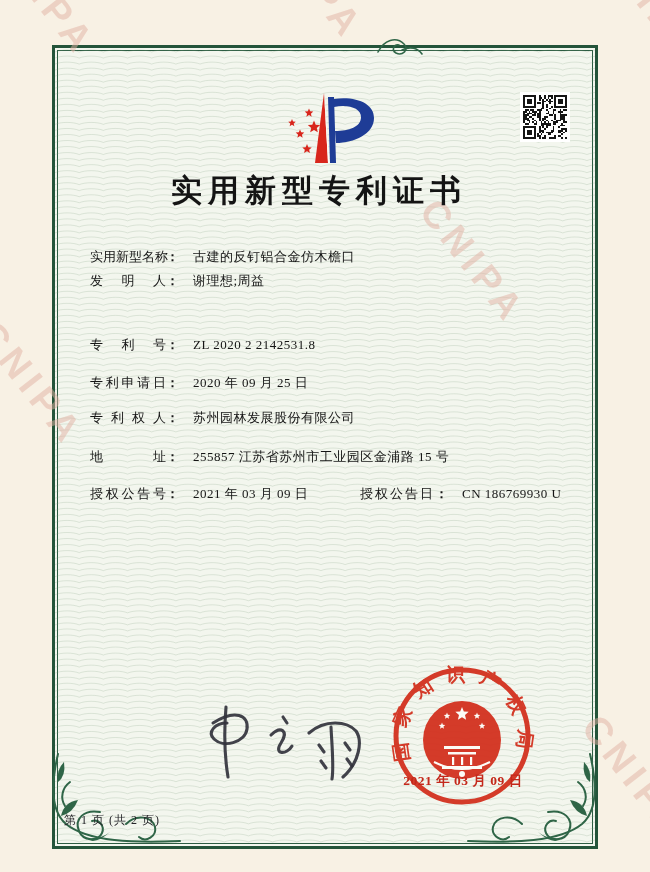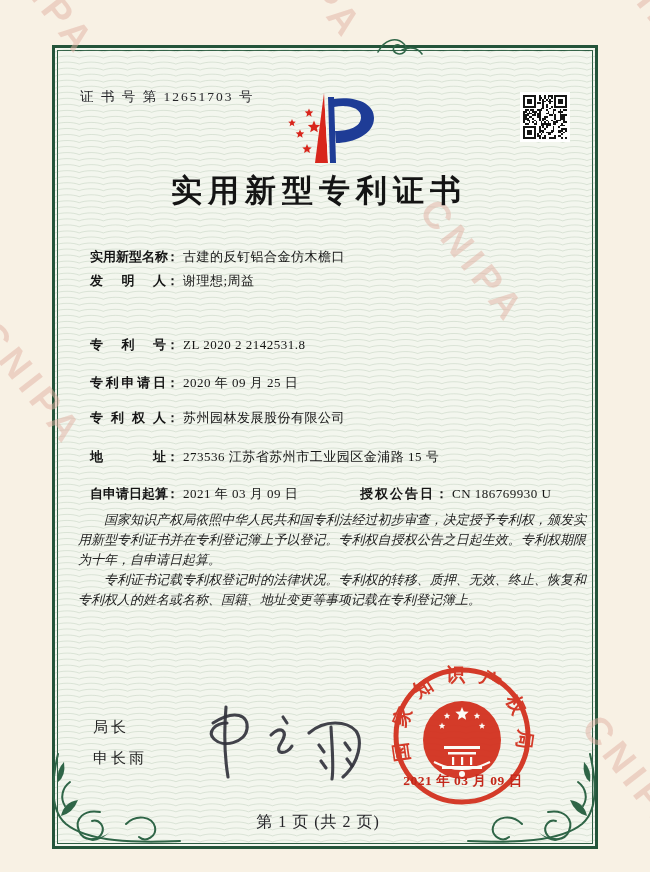--- a/index.html
+++ b/index.html
@@ -43,23 +43,23 @@
   .qr{position:absolute;left:520px;top:92px;width:50px;height:50px;z-index:5;}
   .title{
     position:absolute;left:0;top:170px;width:638px;z-index:5;margin:0;
     text-align:center;font-size:31px;font-weight:700;letter-spacing:6px;
     color:#141414;
   }
 
   
   .fields{position:absolute;left:90px;top:248px;width:475px;z-index:5;font-size:13px;color:#151515;}
   .frow{position:absolute;left:0;width:475px;white-space:nowrap;}
-  .flabel{display:inline-block;width:76px;text-align:justify;text-align-last:justify;font-weight:700;}
+  .flabel{display:inline-block;width:76px;text-align:justify;text-align-last:justify;font-weight:400;}
   .fcolon{display:inline-block;width:13px;font-weight:600;}
-  .fvalue{margin-left:4px;letter-spacing:.5px;}
+  .fvalue{margin-left:14px;letter-spacing:.5px;}
   .grant{position:absolute;left:270px;top:0;}
   .grant .flabel{width:auto;text-align-last:auto;letter-spacing:2px;}
 
   
   .bodytext{position:absolute;left:78px;top:510px;width:508px;z-index:5;
     font-size:13px;line-height:20px;color:#222;font-style:italic;}
   .bodytext p{margin:0;text-indent:2em;text-align:justify;}
 
   
   .officer{position:absolute;left:93px;top:718px;z-index:5;font-size:15px;letter-spacing:3px;color:#222;}
@@ -67,22 +67,22 @@
   .sig{position:absolute;left:193px;top:693px;width:172px;height:88px;z-index:5;}
   .sig path{fill:none;stroke:#32323c;stroke-width:3.1;stroke-linecap:round;stroke-linejoin:round;opacity:.92;}
 
   
   .seal{position:absolute;left:389px;top:664px;width:146px;height:146px;z-index:6;opacity:.95;}
   .seal-date{
     position:absolute;left:394px;top:772px;width:138px;z-index:7;
     text-align:center;color:#c4281b;font-weight:700;font-size:13.5px;letter-spacing:.5px;
   }
 
-  .footer{position:absolute;left:48px;top:812px;width:540px;z-index:5;
-    text-align:center;font-size:16px;letter-spacing:1px;color:#26262a;}
+  .footer{position:absolute;left:64px;top:812px;width:540px;z-index:5;
+    font-size:12px;letter-spacing:1px;color:#26262a;}
 </style>
 </head>
 <body>
 
 <div class="page">
 
   <div class="wm" style="left:-30px;top:-28px;">CNIPA</div>
   <div class="wm" style="left:238px;top:-44px;">CNIPA</div>
   <div class="wm" style="left:576px;top:-22px;">CNIPA</div>
   <div class="wm" style="left:400px;top:240px;">CNIPA</div>
@@ -244,21 +244,20 @@
   <svg class="orn orn-br" style="left:466px;top:748px;width:142px;height:98px;" viewBox="0 0 142 98">
     <path d="M140,93 C95,95 48,94 26,76 C12,64 10,40 18,6"></path>
     <path d="M60,64 c-16,-3 -26,7 -21,19 c4,10 19,11 23,2 c3,-7 -3,-14 -10,-12"></path>
     <path d="M86,76 c10,-10 26,-8 29,3 c2,9 -9,16 -16,10"></path>
     <path d="M30,34 c-8,6 -10,16 -5,24"></path>
     <path class="leaf" d="M38,52 q-14,2 -17,16 q12,-3 17,-16 Z"></path>
     <path class="leaf" d="M70,84 q-10,8 -24,6 q8,8 24,-6 Z"></path>
     <path class="leaf" d="M24,14 q-8,8 -6,20 q8,-6 6,-20 Z"></path>
   </svg>
 
-  <div class="cert-no">证 书 号 第 12651703 号</div>
 
   <svg class="logo" viewBox="0 0 92 78">
 
     <g fill="#d8261c">
       <polygon class="star" points="25.00,21.50 26.19,24.36 29.28,24.61 26.93,26.63 27.65,29.64 25.00,28.02 22.35,29.64 23.07,26.63 20.72,24.61 23.81,24.36"></polygon>
       <polygon class="star" points="30.00,33.50 31.72,37.63 36.18,37.99 32.78,40.90 33.82,45.26 30.00,42.92 26.18,45.26 27.22,40.90 23.82,37.99 28.28,37.63"></polygon>
       <polygon class="star" points="8.00,32.00 9.06,34.54 11.80,34.76 9.71,36.56 10.35,39.24 8.00,37.80 5.65,39.24 6.29,36.56 4.20,34.76 6.94,34.54"></polygon>
       <polygon class="star" points="16.00,42.50 17.19,45.36 20.28,45.61 17.93,47.63 18.65,50.64 16.00,49.02 13.35,50.64 14.07,47.63 11.72,45.61 14.81,45.36"></polygon>
       <polygon class="star" points="23.00,57.00 24.32,60.18 27.76,60.45 25.14,62.70 25.94,66.05 23.00,64.25 20.06,66.05 20.86,62.70 18.24,60.45 21.68,60.18"></polygon>
     </g>
@@ -497,39 +496,31 @@
     <div class="frow" style="top:88px;">
       <span class="flabel">专利号</span><span class="fcolon">：</span><span class="fvalue">ZL 2020 2 2142531.8</span>
     </div>
     <div class="frow" style="top:126px;">
       <span class="flabel">专利申请日</span><span class="fcolon">：</span><span class="fvalue">2020 年 09 月 25 日</span>
     </div>
     <div class="frow" style="top:161px;">
       <span class="flabel">专利权人</span><span class="fcolon">：</span><span class="fvalue">苏州园林发展股份有限公司</span>
     </div>
     <div class="frow" style="top:200px;">
-      <span class="flabel">地址</span><span class="fcolon">：</span><span class="fvalue">273536 江苏省苏州市工业园区金浦路 15 号</span>
+      <span class="flabel">地址</span><span class="fcolon">：</span><span class="fvalue">255857 江苏省苏州市工业园区金浦路 15 号</span>
     </div>
     <div class="frow" style="top:237px;">
-      <span class="flabel">自申请日起算</span><span class="fcolon">：</span><span class="fvalue">2021 年 03 月 09 日</span>
+      <span class="flabel">授权公告号</span><span class="fcolon">：</span><span class="fvalue">2021 年 03 月 09 日</span>
       <span class="grant">
         <span class="flabel">授权公告日</span><span class="fcolon">：</span><span class="fvalue">CN 186769930 U</span>
       </span>
     </div>
   </div>
 
-  <div class="bodytext">
-    <p>国家知识产权局依照中华人民共和国专利法经过初步审查，决定授予专利权，颁发实用新型专利证书并在专利登记簿上予以登记。专利权自授权公告之日起生效。专利权期限为十年，自申请日起算。</p>
-    <p>专利证书记载专利权登记时的法律状况。专利权的转移、质押、无效、终止、恢复和专利权人的姓名或名称、国籍、地址变更等事项记载在专利登记簿上。</p>
-  </div>
-
-  <div class="officer">
-    <div>局长</div>
-    <div>申长雨</div>
-  </div>
+
 
   <svg class="sig" viewBox="0 0 172 88">
     <path d="M20,30 C42,16 56,22 54,36 C52,50 30,55 21,46 C14,39 22,30 34,30"></path>
     <path d="M33,14 C31,38 32,66 35,84"></path>
     <path d="M78,42 C88,32 96,38 88,50 C80,62 94,62 99,53"></path>
     <path d="M90,24 l4,6"></path>
     <path d="M116,40 C132,26 154,28 163,38 C170,48 166,70 150,84"></path>
     <path d="M138,34 C139,54 141,74 139,86"></path>
     <path d="M126,52 l5,7 M152,50 l5,7 M128,68 l5,7 M154,66 l5,7"></path>
   </svg>

